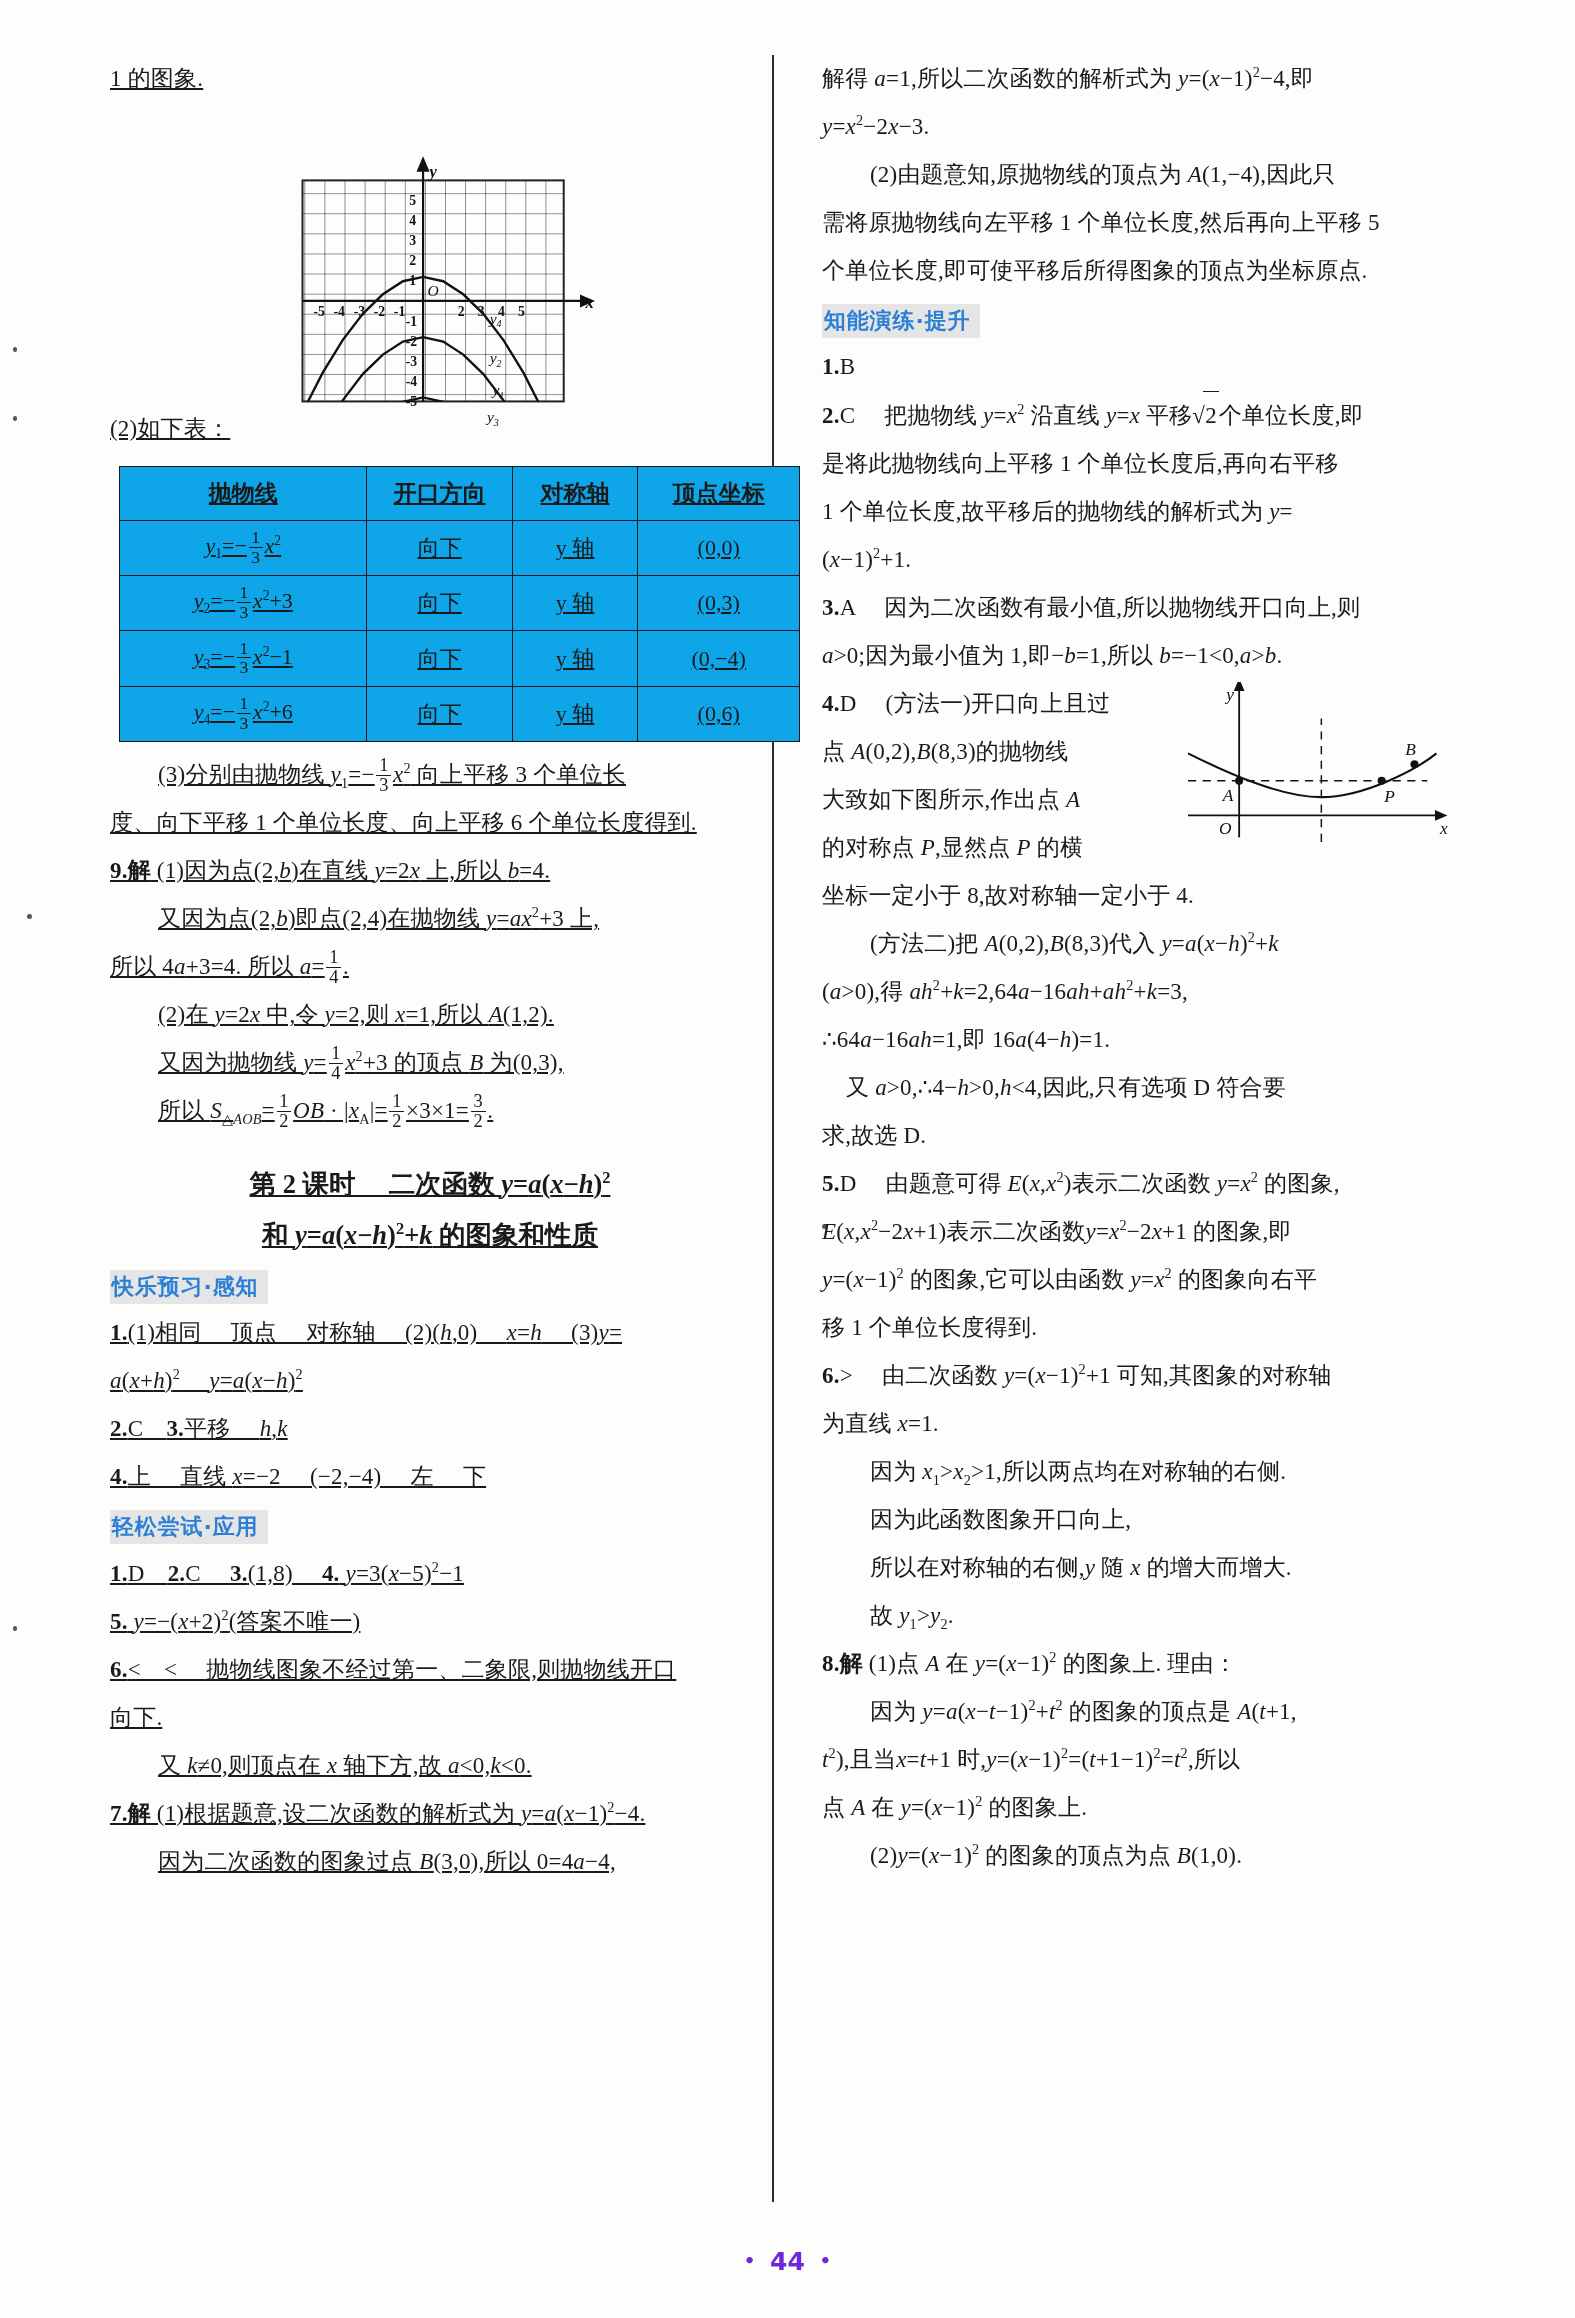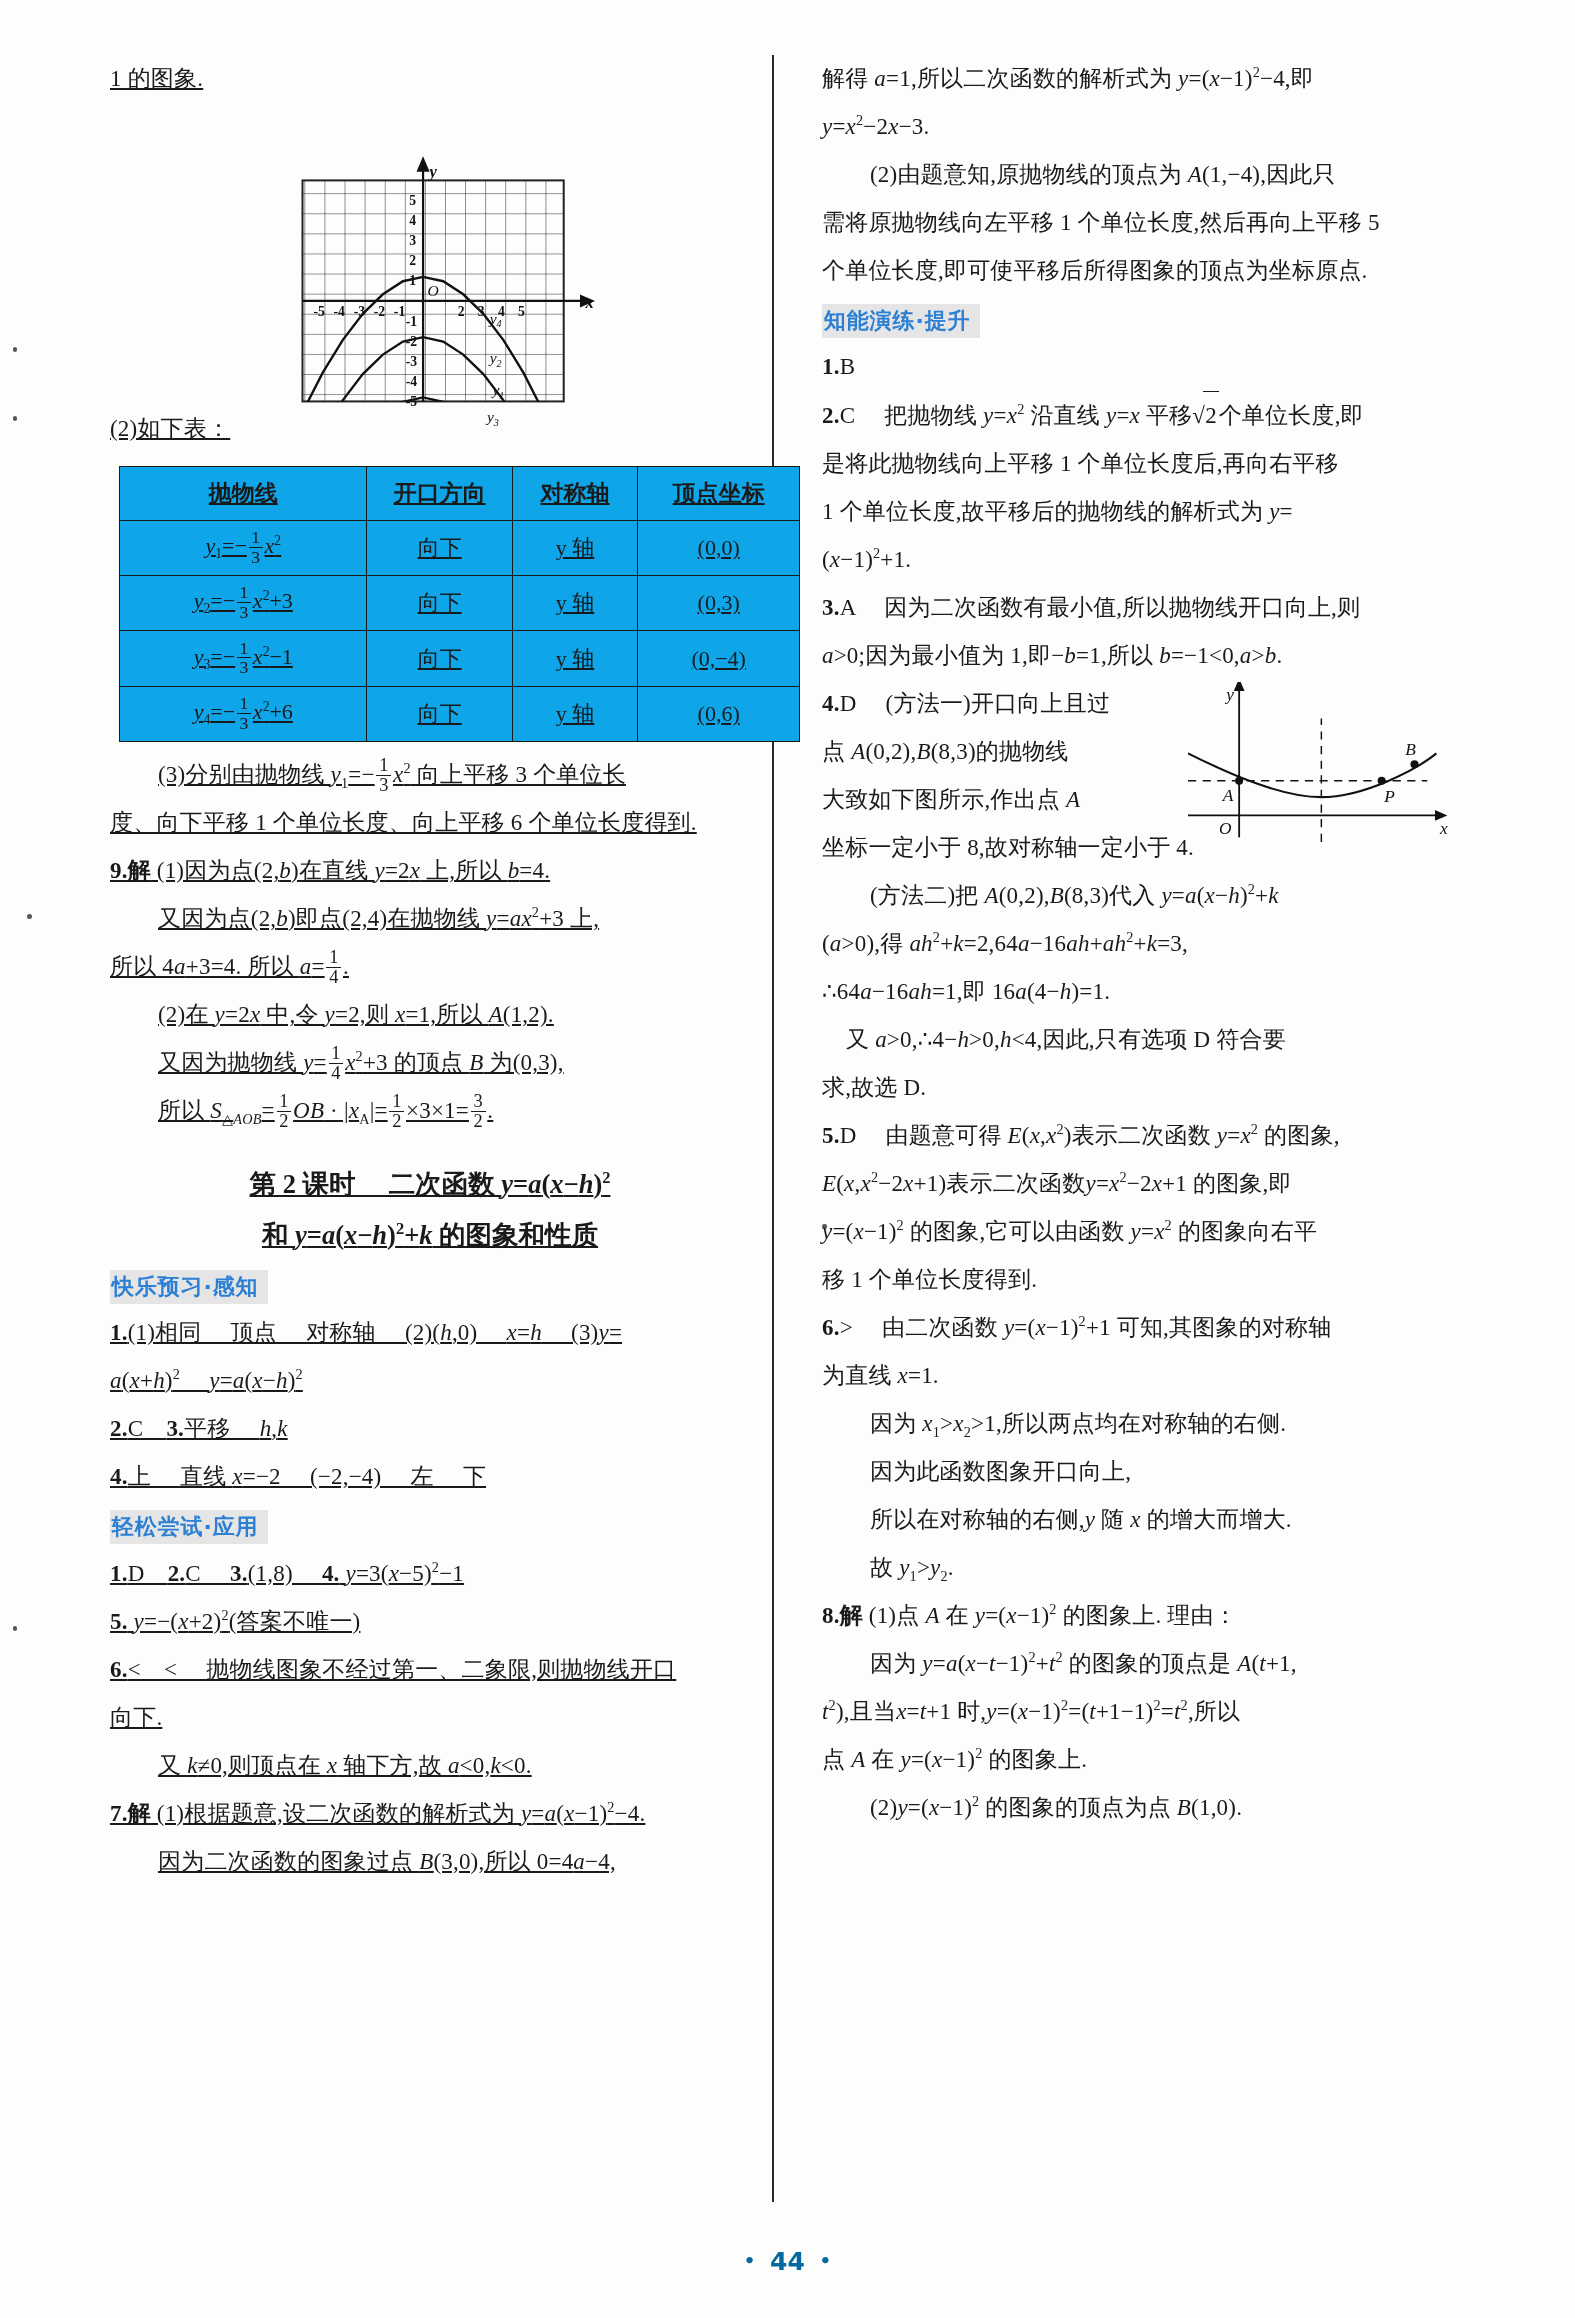--- a/index.html
+++ b/index.html
@@ -88,21 +88,21 @@
   
   .fig-inline{
     float:right;
     width:274px;height:160px;
     margin:1.8px 0 1.8px 9.1px;
   }
 
   
   .footer{
     position:absolute;left:0;bottom:42px;width:100%;
-    text-align:center;color:#0369a1;
+    text-align:center;color:#6d28d9;
     font-family:"DejaVu Sans","Liberation Sans",sans-serif;
     font-weight:bold;font-size:25px;
   }
   .footer .dot{font-size:18.3px;margin:0 14.6px;vertical-align:2.7px;}
 
   
   .margin-dot{position:absolute;width:4.6px;height:4.6px;border-radius:50%;background:#555;}
 </style>
 </head>
 <body>
@@ -304,20 +304,21 @@
         <text x="238" y="80">B</text>
         <text x="34" y="166">O</text>
         <text x="276" y="166">x</text>
         <text x="42" y="20">y</text>
       </g>
     </svg>
 
     <div class="ln"><span class="num">4.</span>D 　(方法一)开口向上且过</div>
     <div class="ln">点 <em>A</em>(0,2),<em>B</em>(8,3)的抛物线</div>
     <div class="ln">大致如下图所示,作出点 <em>A</em></div>
+    <div class="ln">的对称点 <em>P</em>,显然点 <em>P</em> 的横</div>
     <div class="ln">坐标一定小于 8,故对称轴一定小于 4.</div>
     <div class="ln indent">(方法二)把 <em>A</em>(0,2),<em>B</em>(8,3)代入 <em>y</em>=<em>a</em>(<em>x</em>−<em>h</em>)<sup>2</sup>+<em>k</em></div>
     <div class="ln">(<em>a</em>&gt;0),得 <em>ah</em><sup>2</sup>+<em>k</em>=2,64<em>a</em>−16<em>ah</em>+<em>ah</em><sup>2</sup>+<em>k</em>=3,</div>
     <div class="ln">∴64<em>a</em>−16<em>ah</em>=1,即 16<em>a</em>(4−<em>h</em>)=1.</div>
     <div class="ln indent2">又 <em>a</em>&gt;0,∴4−<em>h</em>&gt;0,<em>h</em>&lt;4,因此,只有选项 D 符合要</div>
     <div class="ln">求,故选 D.</div>
     <div class="ln"><span class="num">5.</span>D　 由题意可得 <em>E</em>(<em>x</em>,<em>x</em><sup>2</sup>)表示二次函数 <em>y</em>=<em>x</em><sup>2</sup> 的图象,</div>
     <div class="ln"><em>E</em>(<em>x</em>,<em>x</em><sup>2</sup>−2<em>x</em>+1)表示二次函数<em>y</em>=<em>x</em><sup>2</sup>−2<em>x</em>+1 的图象,即</div>
     <div class="ln"><em>y</em>=(<em>x</em>−1)<sup>2</sup> 的图象,它可以由函数 <em>y</em>=<em>x</em><sup>2</sup> 的图象向右平</div>
     <div class="ln">移 1 个单位长度得到.</div>

